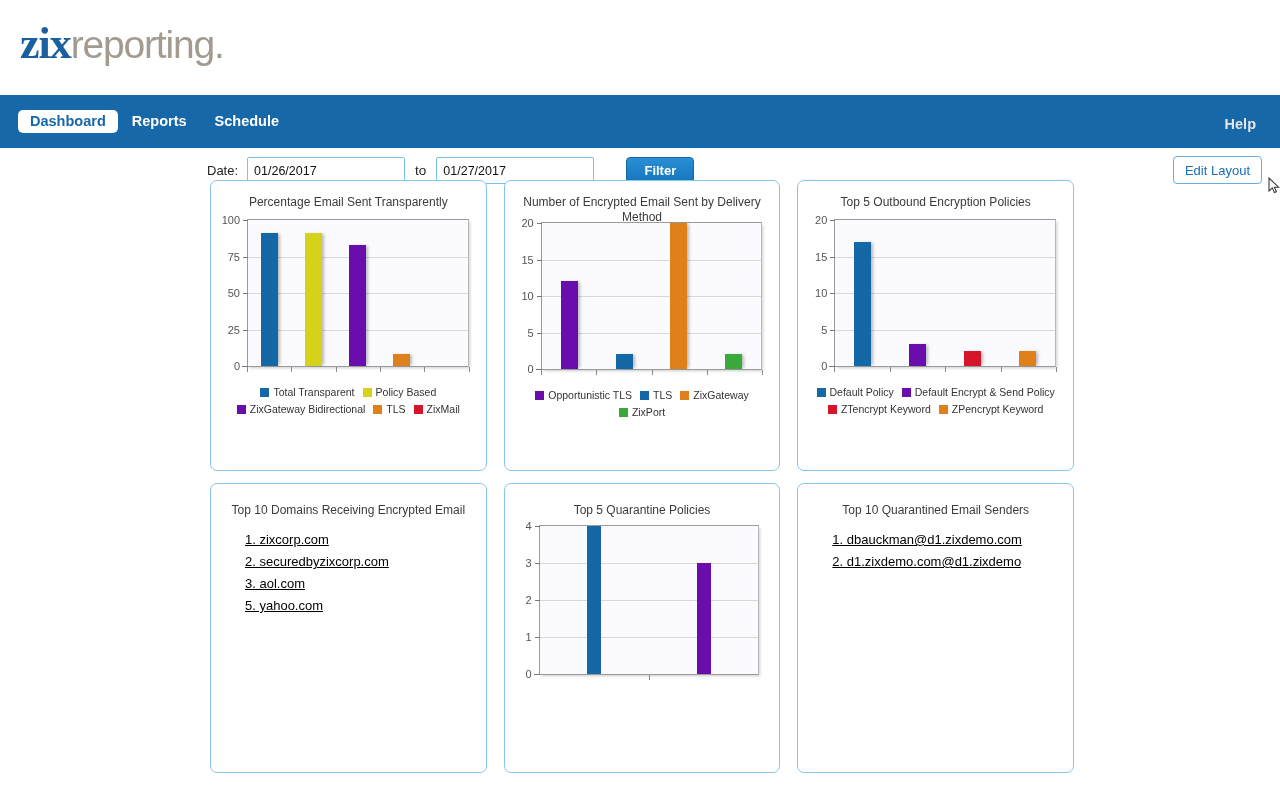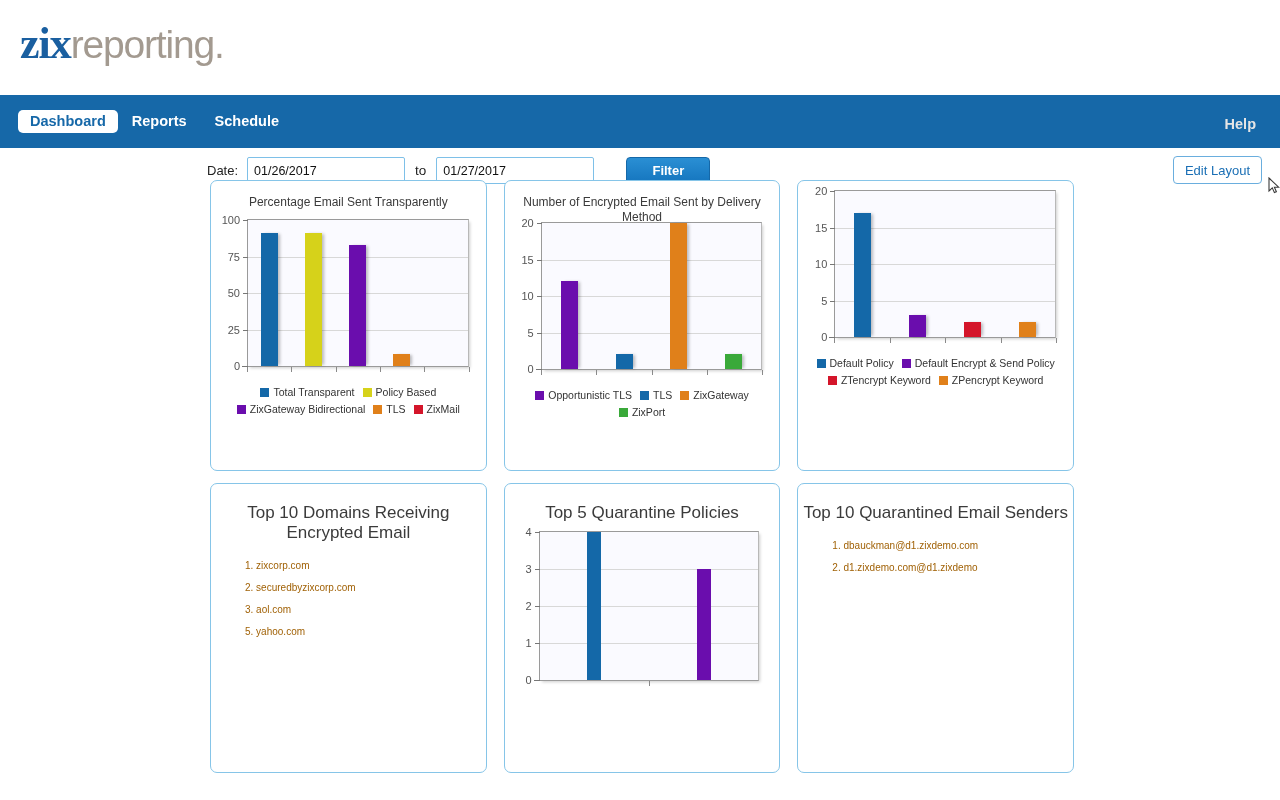--- a/index.html
+++ b/index.html
@@ -103,21 +103,21 @@
     background: #fff;
     outline: none;
   }
   #to-label {
     font-size: 13.5px;
     color: #222;
     margin: 0 10px;
   }
   #filter-button {
     margin-left: 32px;
-    width: 84px;
+    width: 68px;
     height: 28px;
     background: linear-gradient(#2a8fd4, #1474bd);
     border: 1px solid #1568a8;
     border-radius: 4px;
     color: #ffffff;
     font-size: 13px;
     font-weight: bold;
     cursor: pointer;
     font-family: "Liberation Sans", sans-serif;
   }
@@ -257,33 +257,34 @@
   .swatch {
     display: inline-block;
     width: 9px; height: 9px;
     margin-right: 4px;
     vertical-align: -1px;
   }
 
   
   .list-title {
     text-align: center;
-    font-size: 17px;
+    font-size: 12px;
     color: #3b3b3b;
     padding-top: 19px;
   }
   .list-items {
     margin: 12px 0 0 0;
     padding-left: 34px;
     list-style: none;
   }
   .list-items li {
-    font-size: 10px;
-    color: #a16207;
+    font-size: 13px;
+    color: #000000;
     line-height: 22px;
+    text-decoration: underline;
   }
 
   
   #cursor {
     position: absolute;
     left: 1268px; top: 177px;
     width: 12px; height: 18px;
     pointer-events: none;
   }
 </style>
@@ -390,20 +391,21 @@
             <div class="xtick" style="left: 25%;"></div>
             <div class="xtick" style="left: 50%;"></div>
             <div class="xtick" style="left: 75%;"></div>
             <div class="xtick" style="left: 100%;"></div>
           </div>
       </div>
       <div class="legend"><span class="legend-item"><span class="swatch" style="background: rgb(106, 13, 173);"></span><span>Opportunistic TLS</span></span><span class="legend-item"><span class="swatch" style="background: rgb(20, 104, 168);"></span><span>TLS</span></span><span class="legend-item"><span class="swatch" style="background: rgb(224, 128, 26);"></span><span>ZixGateway</span></span><span class="legend-item"><span class="swatch" style="background: rgb(58, 169, 58);"></span><span>ZixPort</span></span></div>
     </div>
 
     <div class="panel tall-1">
+      <div class="panel-title">Top 5 Outbound Encryption Policies</div>
       <div class="chart-wrap">
         <div class="chart">
             <div class="ytick" style="top: 100%;">0</div>
             <div class="gridline" style="top: 75%;"></div>
             <div class="ytick" style="top: 75%;">5</div>
             <div class="gridline" style="top: 50%;"></div>
             <div class="ytick" style="top: 50%;">10</div>
             <div class="gridline" style="top: 25%;"></div>
             <div class="ytick" style="top: 25%;">15</div>
             <div class="ytick" style="top: 0%;">20</div>

